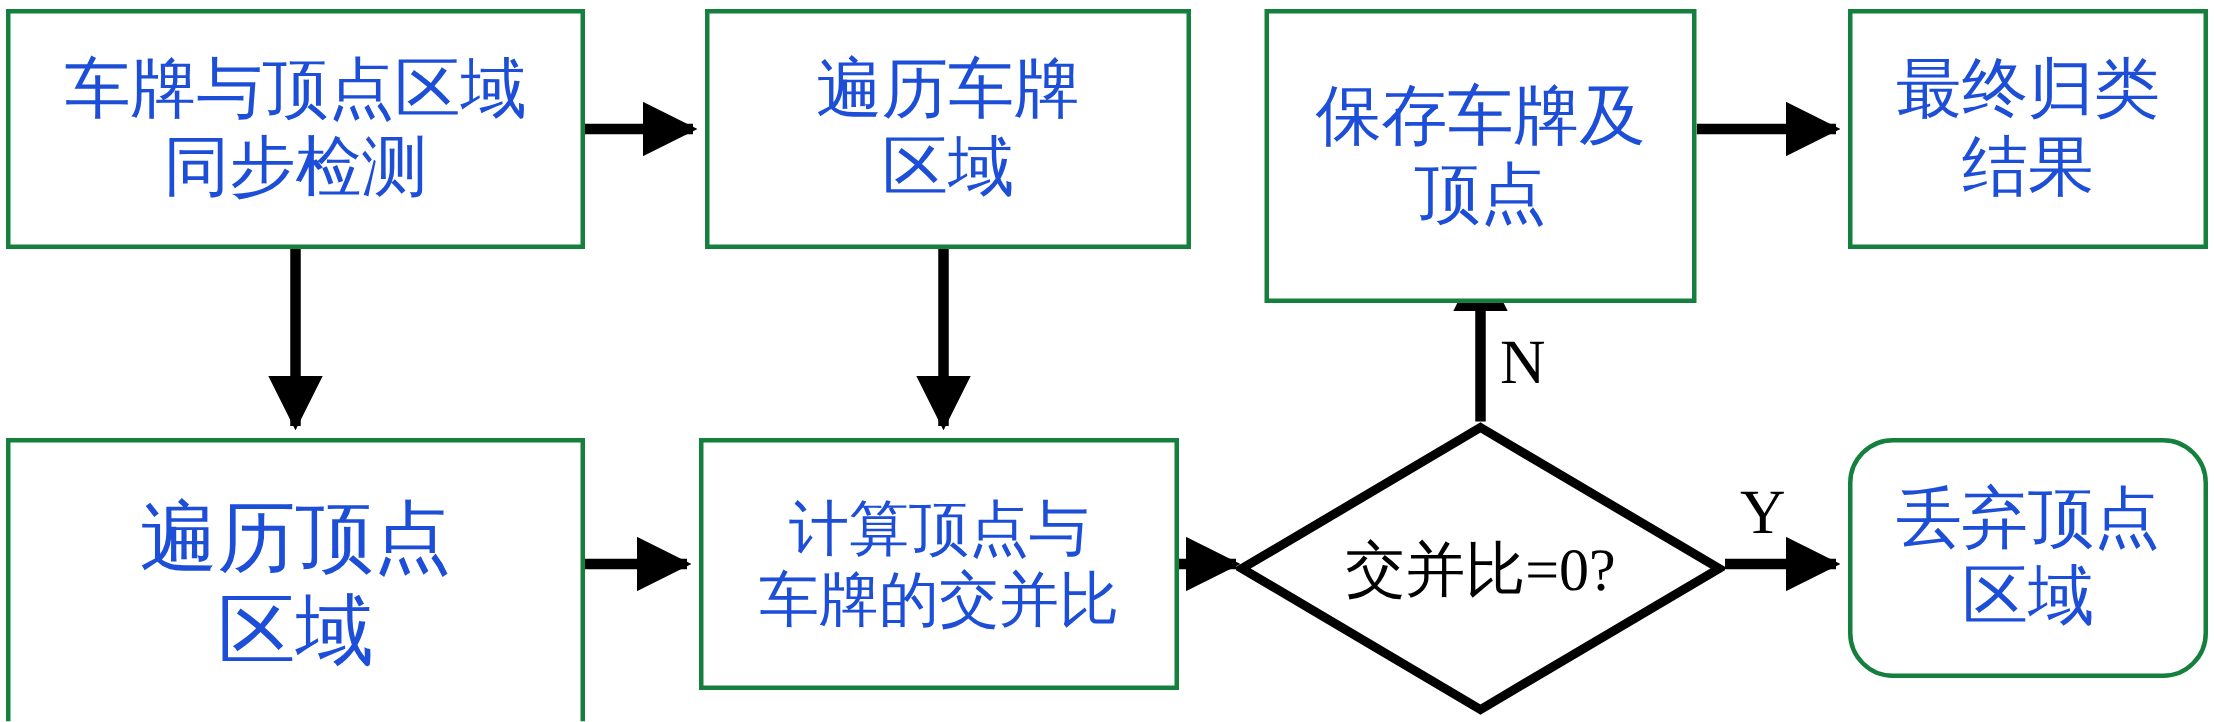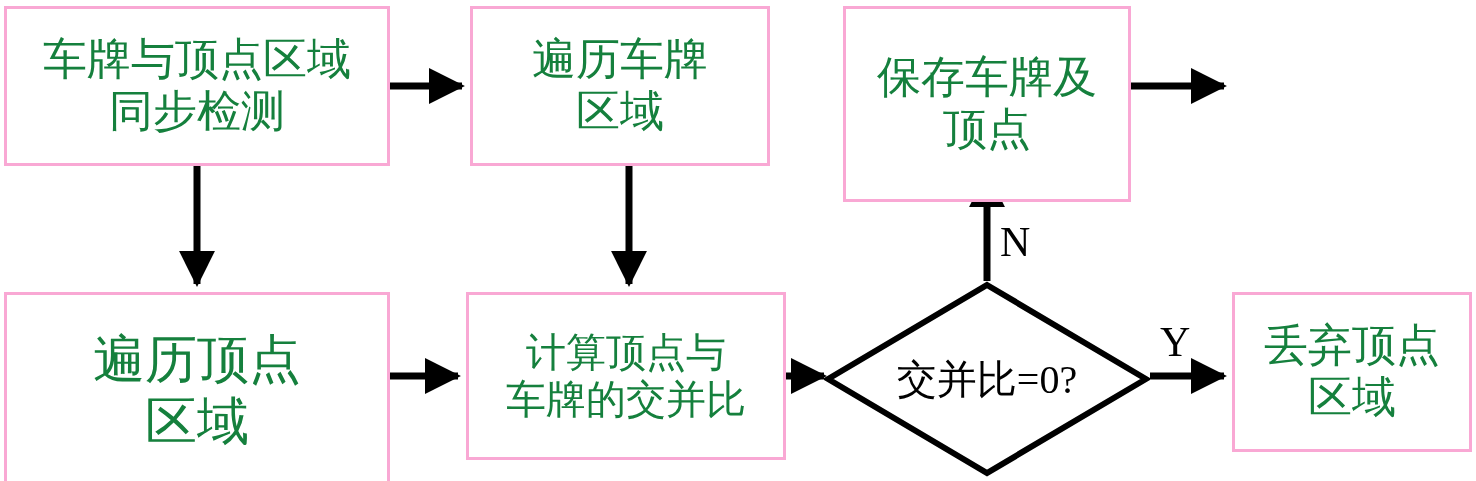--- a/index.html
+++ b/index.html
@@ -11,27 +11,27 @@
     position: relative;
     width: 1476px;
     height: 481px;
     background: #ffffff;
     font-family: "Liberation Serif", "DejaVu Serif", serif;
     overflow: hidden;
   }
   .node {
     position: absolute;
     box-sizing: border-box;
-    border: 3px solid #f9a8d4;
+    border: 3px solid #15803d;
     background: #ffffff;
     display: flex;
     align-items: center;
     justify-content: center;
     text-align: center;
-    color: #15803d;
+    color: #1d4ed8;
     line-height: 1.18;
     white-space: pre-line;
   }
   .node-text {
     display: block;
     white-space: pre-line;
     padding: 0 4px;
   }
   .diamond-wrap {
     position: absolute;
@@ -112,42 +112,46 @@
     <g>
       <line x1="1131" y1="86" x2="1224" y2="86" stroke="#000000" stroke-width="7" marker-end="url(#arrow)"></line>
     </g>
   </svg>
 
   <div class="node" style="left:4px; top:6px; width:386px; height:160px; font-size:44px;">
     <span class="node-text">车牌与顶点区域
 同步检测</span>
   </div>
 
-  <div class="node" style="left:470px; top:6px; width:300px; height:160px; font-size:44px;">
+  <div class="node" style="left:470px; top:6px; width:324px; height:160px; font-size:44px;">
     <span class="node-text">遍历车牌
 区域</span>
   </div>
 
   <div class="node" style="left:843px; top:6px; width:288px; height:196px; font-size:44px;">
     <span class="node-text">保存车牌及
 顶点</span>
   </div>
 
+  <div class="node" style="left:1232px; top:6px; width:240px; height:160px; font-size:44px;">
+    <span class="node-text">最终归类
+结果</span>
+  </div>
 
   <div class="node" style="left:4px; top:292px; width:386px; height:197px; font-size:52px;">
     <span class="node-text">遍历顶点
 区域</span>
   </div>
 
   <div class="node" style="left:466px; top:292px; width:320px; height:168px; font-size:40px;">
     <span class="node-text">计算顶点与
 车牌的交并比</span>
   </div>
 
-  <div class="node" style="left:1232px; top:292px; width:240px; height:160px; font-size:44px;">
+  <div class="node" style="left:1232px; top:292px; width:240px; height:160px; font-size:44px;border-radius:30px;">
     <span class="node-text">丢弃顶点
 区域</span>
   </div>
 
   <div class="diamond-wrap" style="left:824px; top:281px; width:326px; height:196px;font-family:Liberation Serif, serif;">
     <svg width="326" height="196" viewBox="0 0 326 196" xmlns="http://www.w3.org/2000/svg">
       <polygon points="163,4 322,98 163,192 4,98" fill="#ffffff" stroke="#000000" stroke-width="6"></polygon>
     </svg>
     <div class="diamond-text" style="font-size:40px;">交并比=0?</div>
   </div>

